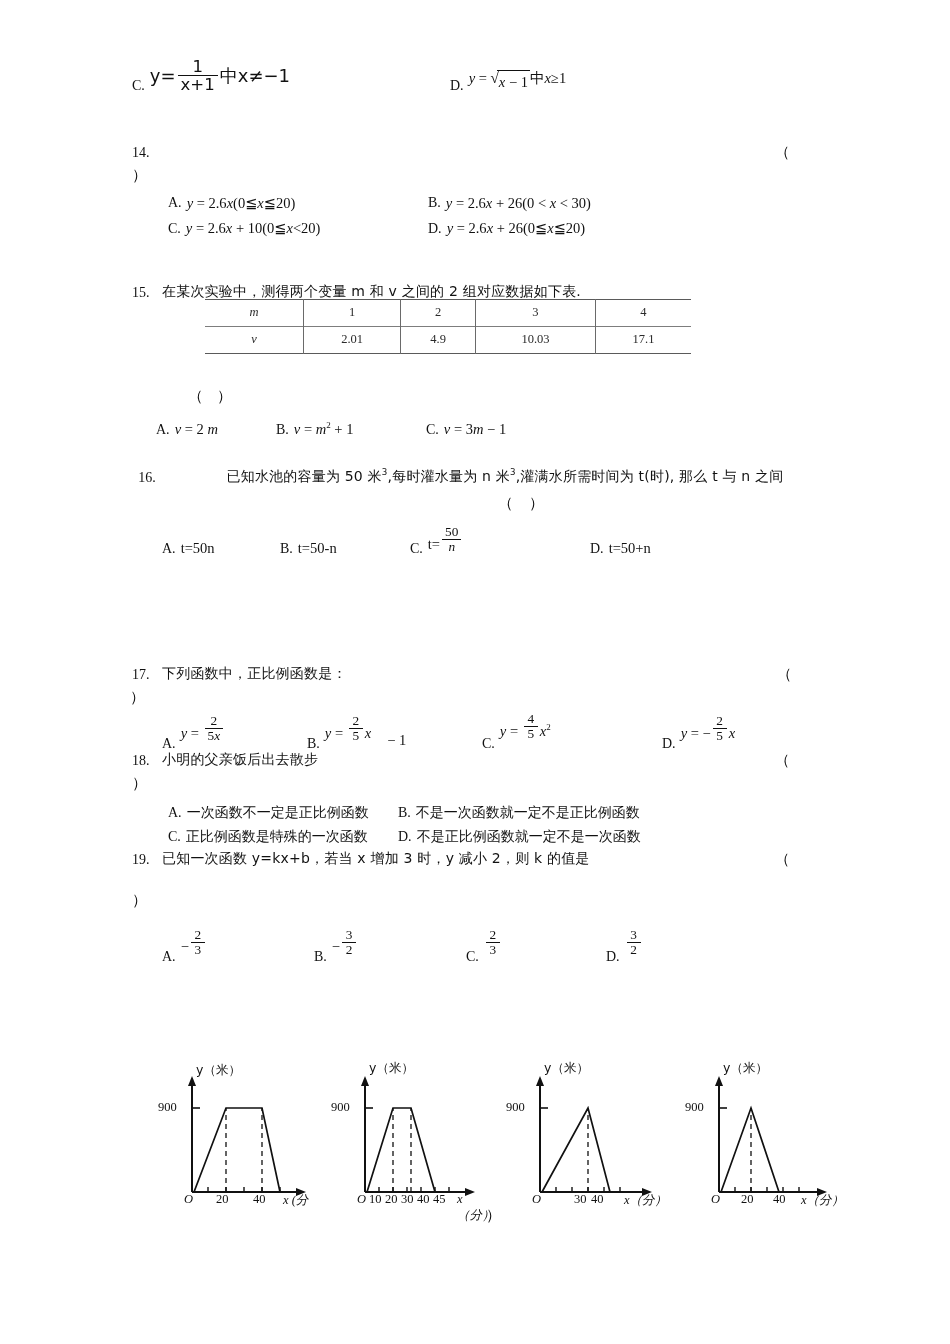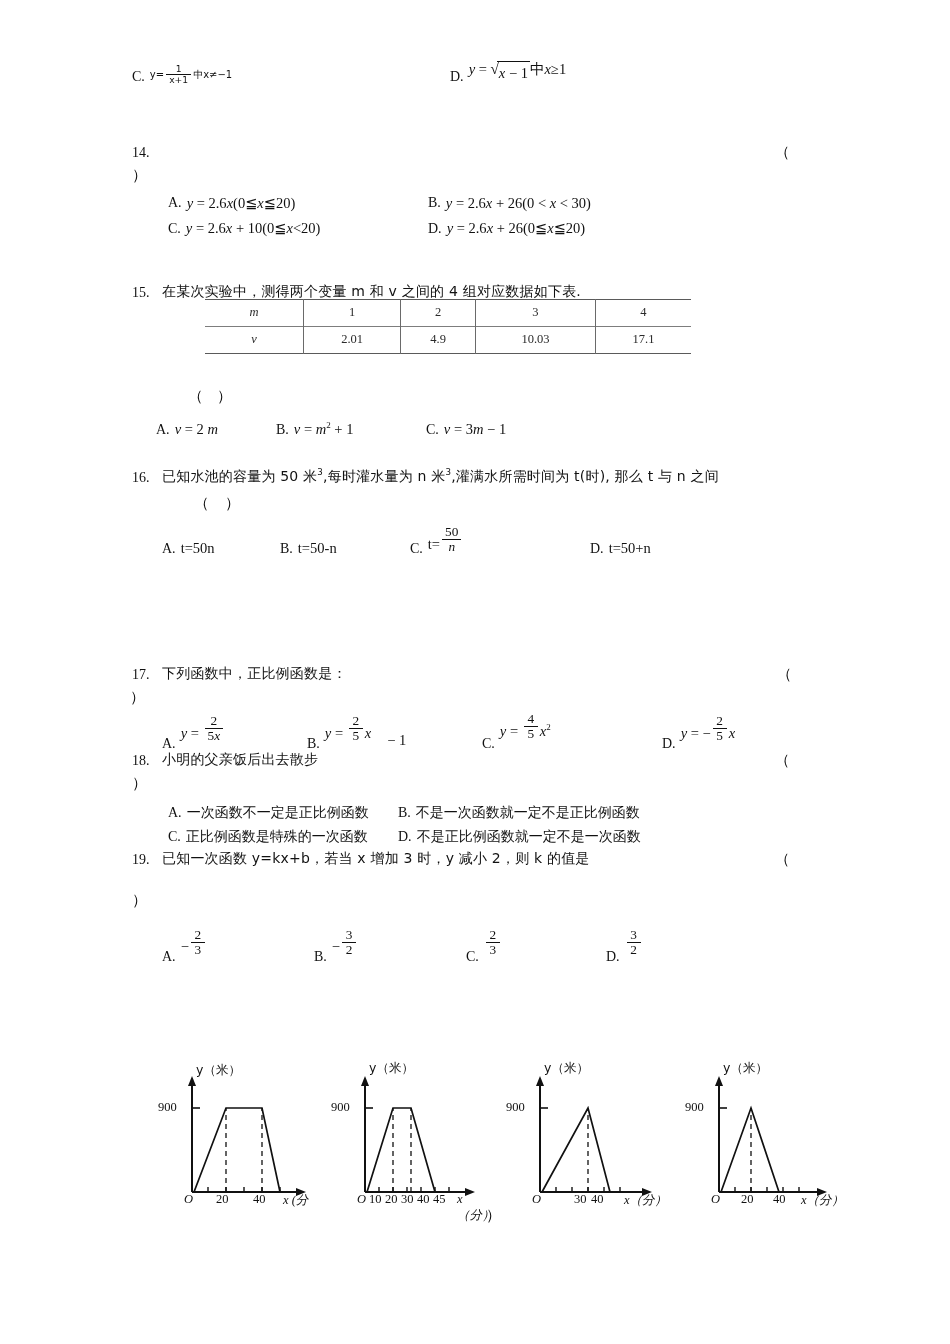--- a/index.html
+++ b/index.html
@@ -183,21 +183,21 @@
 </style>
 </head>
 <body>
 
 <div class="page">
 
   <div class="q" style="top:58px;">
     <div class="opt-row" style="align-items:flex-end;">
       <div class="opt" style="width:290px; align-items:flex-end;">
         <span class="opt-lbl">C.</span>
-        <span class="opt-val" style="font-family:'DejaVu Sans',sans-serif; font-size:10px; position:relative; top:-2px;">
+        <span class="opt-val" style="font-family:'DejaVu Sans',sans-serif; font-size:18px; position:relative; top:-2px;">
           y=<span class="frac" style="top:-1px;">
               <span class="top">1</span>
               <span class="bar"></span>
               <span class="bot">x+1</span>
             </span>中x≠−1
         </span>
       </div>
       <div class="opt" style="margin-left:28px; align-items:flex-end;">
         <span class="opt-lbl">D.</span>
         <span class="opt-val" style="position:relative; top:-3px;">
@@ -250,21 +250,21 @@
           </span>
         </div>
       </div>
     </div>
   </div>
 
   <div class="q" style="top:281px;">
     <div class="q-head">
       <div class="q-no">15.</div>
       <div class="q-body">
-        <div class="q-text">在某次实验中，测得两个变量 m 和 v 之间的 4 组对应数据如下表.</div>
+        <div class="q-text">在某次实验中，测得两个变量 m 和 v 之间的 2 组对应数据如下表.</div>
       </div>
     </div>
   </div>
 
   <div class="tbl-wrap">
     <table class="data">
       <tbody>
           <tr class="r1">
         <td class="lbl">m</td>
         <td>1</td>
@@ -296,21 +296,21 @@
         <span class="opt-lbl">B.</span>
         <span class="opt-val"><span class="mi">v</span> = <span class="mi">m</span><span class="sup">2</span> + 1</span>
       </div>
       <div class="opt">
         <span class="opt-lbl">C.</span>
         <span class="opt-val"><span class="mi">v</span> = 3<span class="mi">m</span> − 1</span>
       </div>
     </div>
   </div>
 
-  <div class="q" style="top:466px;">
+  <div class="q" style="top:466px;text-align:center;">
     <div class="q-head">
       <div class="q-no">16.</div>
       <div class="q-body">
         <div class="q-text">
           <span>已知水池的容量为 50 米</span><span class="sup">3</span><span>,每时灌水量为 n 米</span><span class="sup">3</span><span>,灌满水所需时间为 t(时), 那么 t 与 n 之间</span>
         </div>
         <div style="margin-left:32px; margin-top:4px; font-family:'Liberation Serif',serif; font-size:15px;">
           <span>（</span><span style="display:inline-block;width:16px;"></span><span>）</span>
         </div>
       </div>

